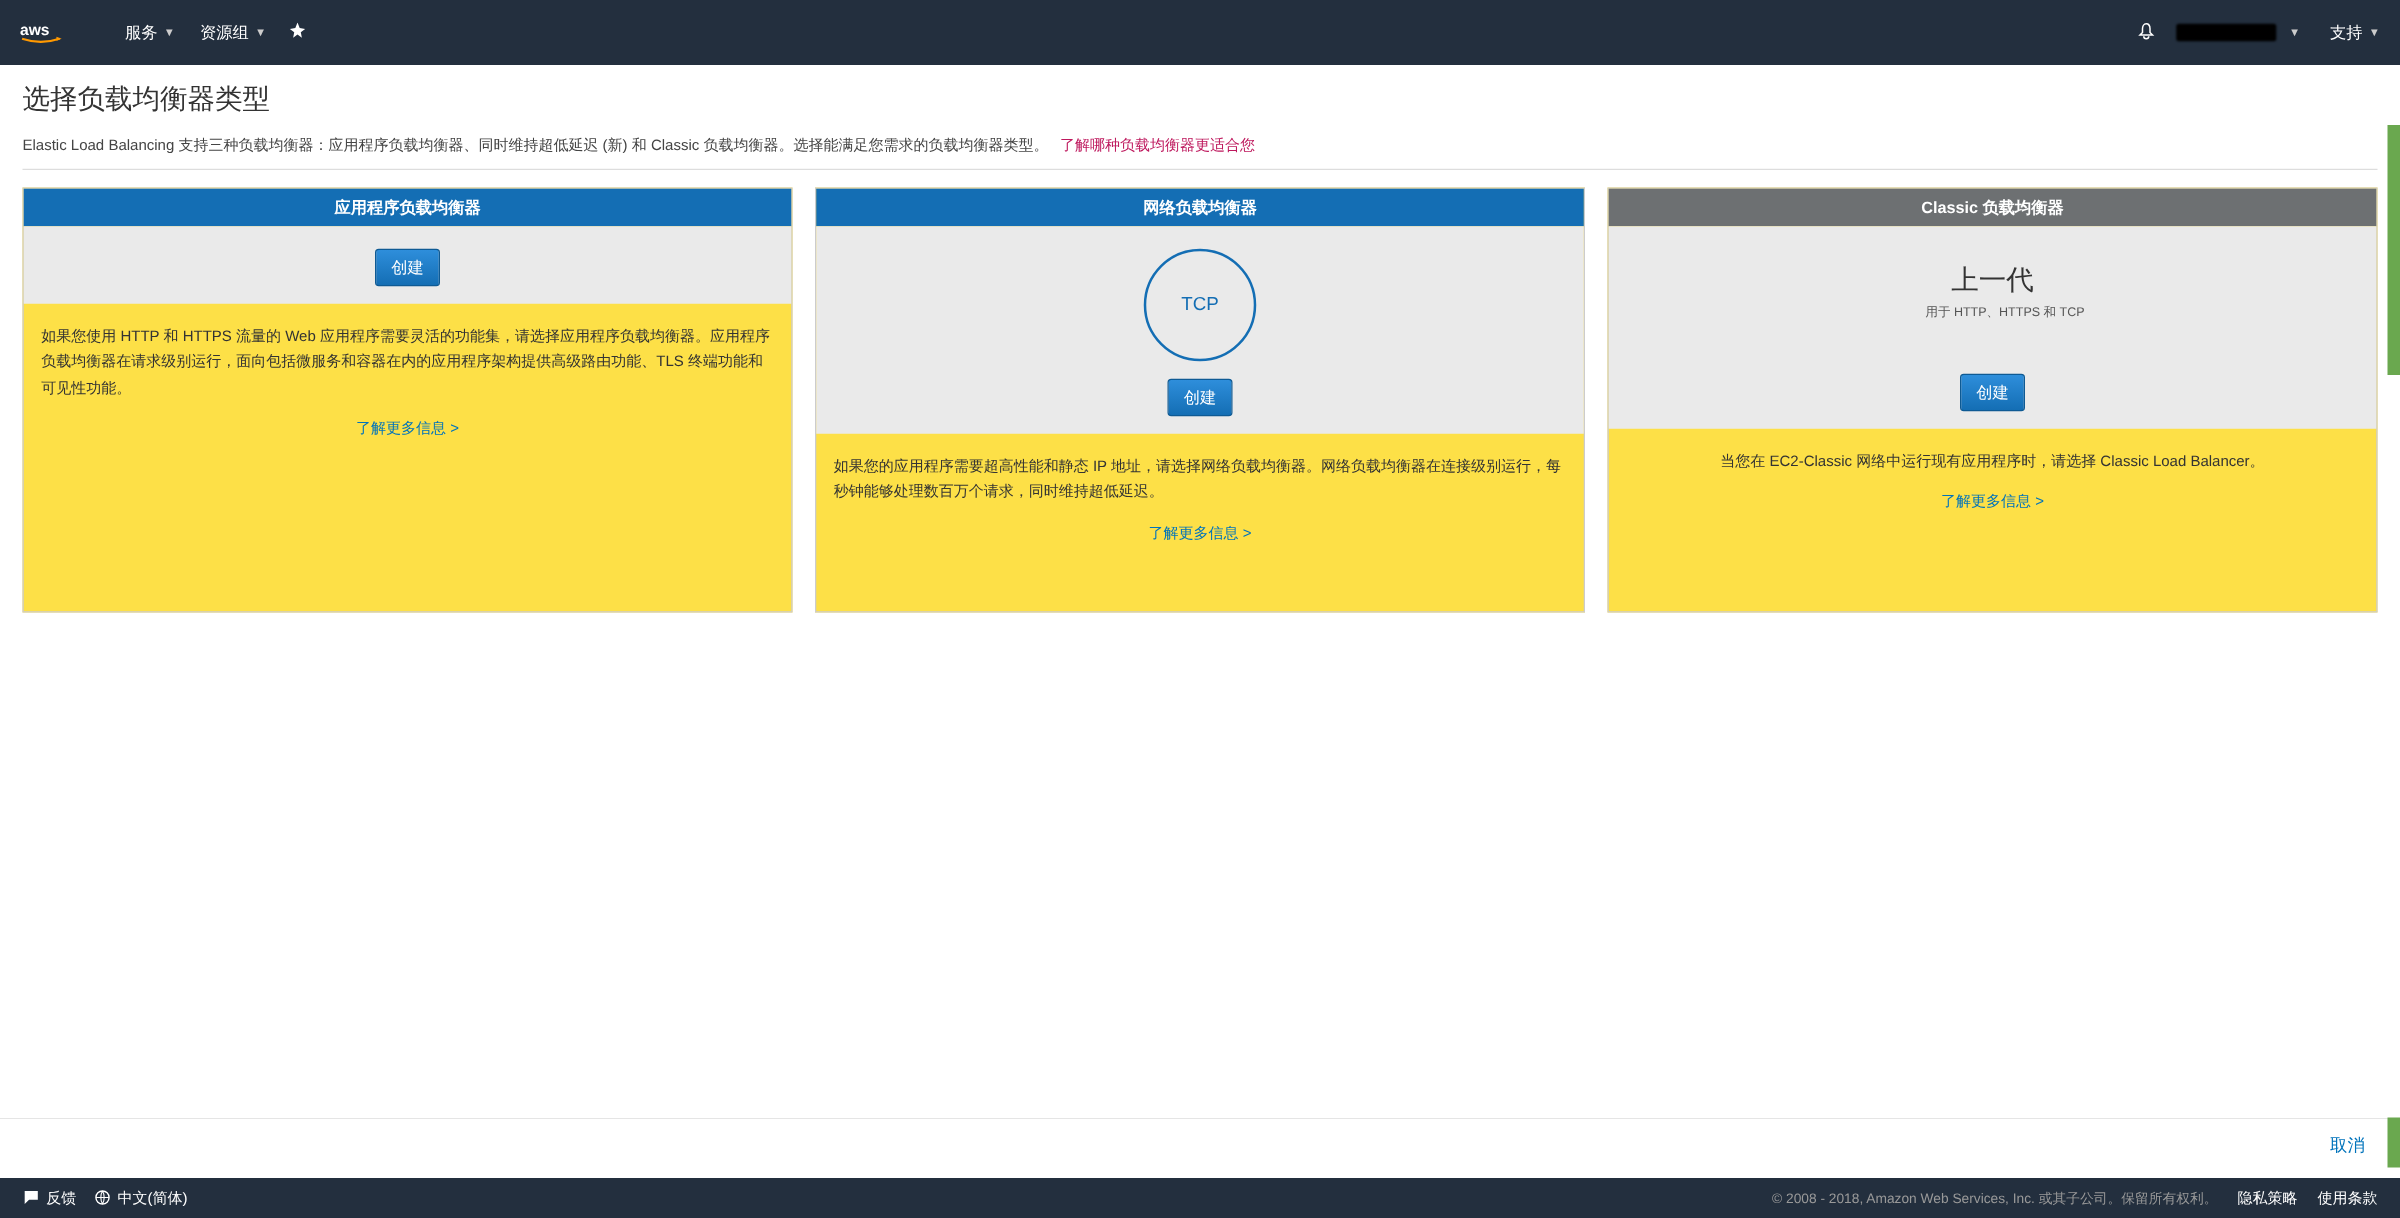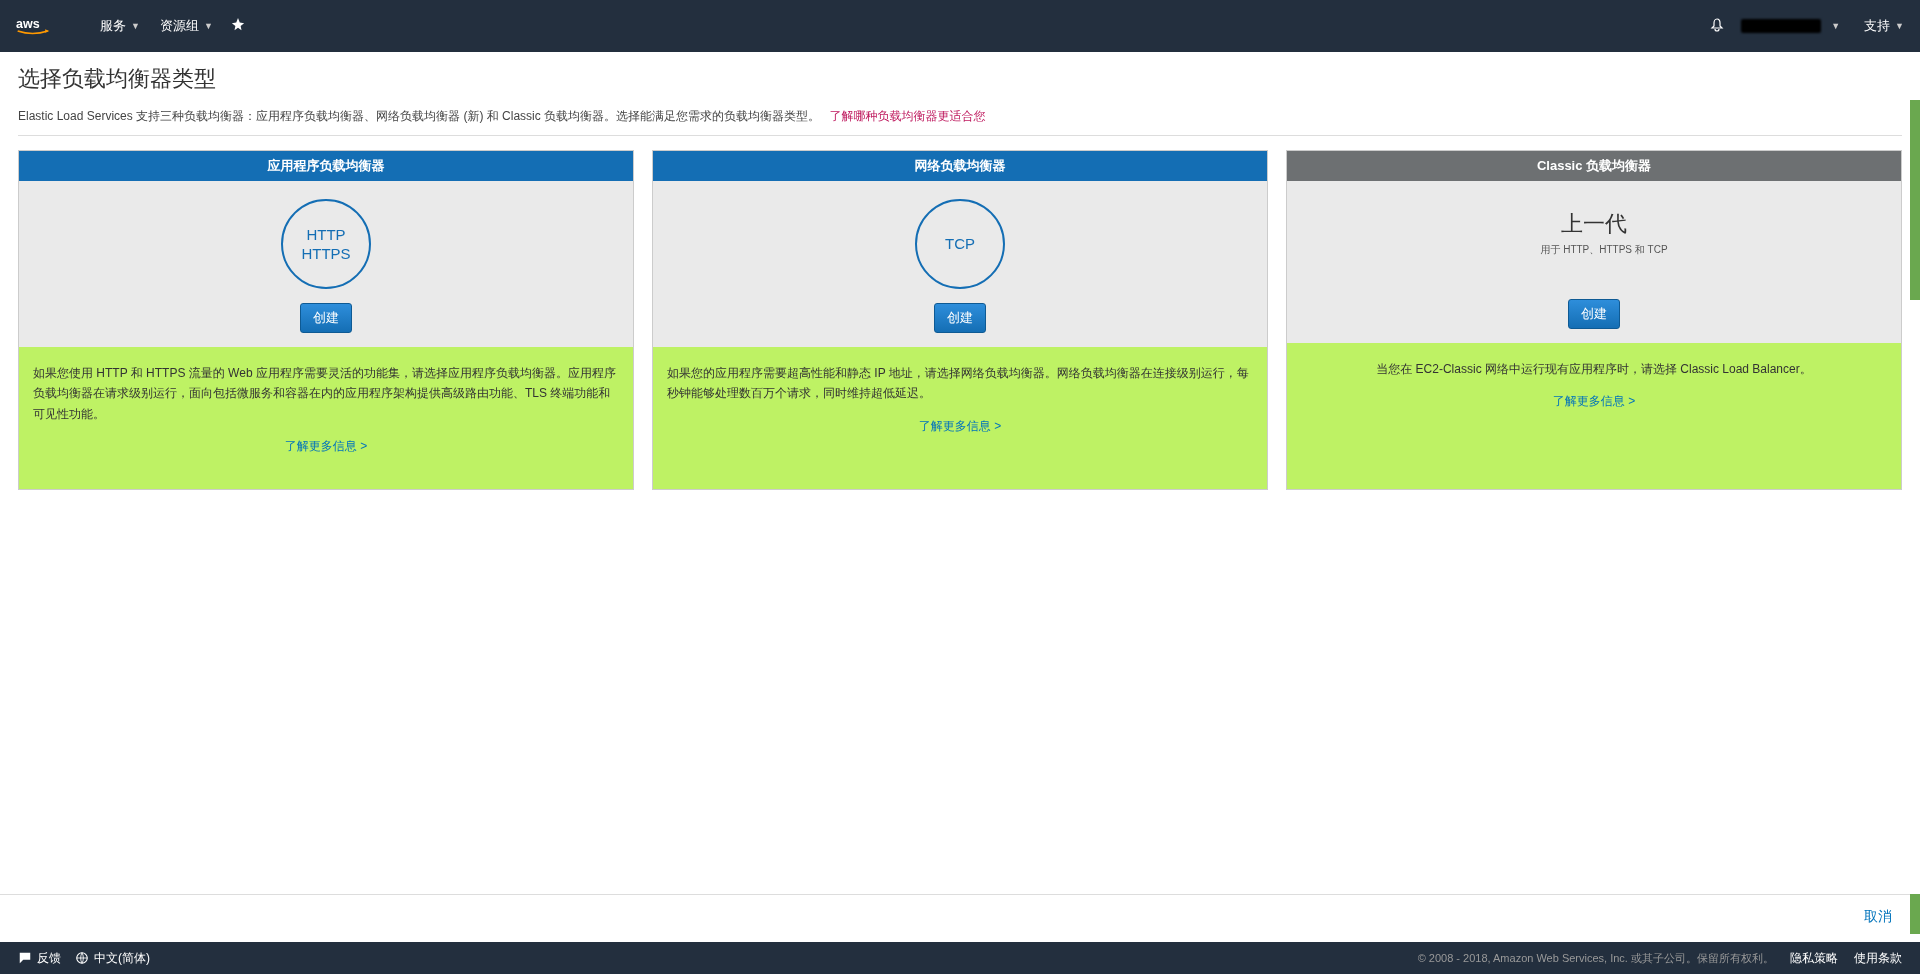--- a/index.html
+++ b/index.html
@@ -17,21 +17,21 @@
     .account-blur { width: 80px; height: 14px; background: #000; border-radius: 2px; margin-right: 10px; filter: blur(1px); }
     
     
     .content { padding: 12px 18px 60px 18px; }
     .page-title { font-size: 22px; font-weight: 400; color: #333; margin-bottom: 4px; }
     .page-desc { font-size: 12px; color: #444; padding: 10px 0; border-bottom: 1px solid #ddd; margin-bottom: 14px; }
     .page-desc a { color: #be185d; text-decoration: none; margin-left: 6px; }
     
     
     .cards { display: flex; gap: 18px; }
-    .card { flex: 1; border: 1px solid #ccc; background: #bef264; display: flex; flex-direction: column; min-height: 340px; }
+    .card { flex: 1; border: 1px solid #ccc; background: #fde047; display: flex; flex-direction: column; min-height: 340px; }
     .card-header { background: #146eb4; color: #fff; text-align: center; padding: 6px 0; font-size: 13px; font-weight: bold; }
     .card-header.gray { background: #6d7072; }
     .card-top { background: #eaeaea; display: flex; flex-direction: column; align-items: center; padding: 18px 0 14px 0; }
     .circle { width: 90px; height: 90px; border: 2px solid #146eb4; border-radius: 50%; display: flex; flex-direction: column; align-items: center; justify-content: center; color: #146eb4; font-size: 15px; line-height: 1.3; margin-bottom: 14px; }
     .circle-text-line { text-align: center; }
     .prev-gen { text-align: center; margin-bottom: 14px; }
     .prev-gen-title { font-size: 22px; color: #333; font-weight: 400; margin-top: 10px; }
     .prev-gen-sub { font-size: 10px; color: #555; margin-top: 4px; margin-bottom: 28px; margin-left: 20px; }
     .create-btn { background: linear-gradient(#2e8edb, #146eb4); color: #fff; border: 1px solid #0e5a94; border-radius: 3px; padding: 5px 12px; font-size: 13px; cursor: pointer; }
     .card-body { padding: 16px 14px; font-size: 12px; line-height: 1.7; color: #333; text-align: left; }
@@ -89,33 +89,29 @@
     <div class="nav-item" style="padding-right:0;">
       <span>支持</span>
       <span class="caret">▼</span>
     </div>
   </div>
 </div>
 
 <div class="content">
   <h1 class="page-title">选择负载均衡器类型</h1>
   <div class="page-desc">
-    <span>Elastic Load Services 支持三种负载均衡器：应用程序负载均衡器、网络负载均衡器 (新) 和 Classic 负载均衡器。选择能满足您需求的负载均衡器类型。</span>
+    <span>Elastic Load Balancing 支持三种负载均衡器：应用程序负载均衡器、同时维持超低延迟 (新) 和 Classic 负载均衡器。选择能满足您需求的负载均衡器类型。</span>
     <a href="#">了解哪种负载均衡器更适合您</a>
   </div>
 
   <div class="cards">
 
     <div class="card">
       <div class="card-header">应用程序负载均衡器</div>
       <div class="card-top">
-        <div class="circle">
-          <div class="circle-text-line">HTTP</div>
-          <div class="circle-text-line">HTTPS</div>
-        </div>
         <button class="create-btn">创建</button>
       </div>
       <div class="card-body">
         <span>如果您使用 HTTP 和 HTTPS 流量的 Web 应用程序需要灵活的功能集，请选择应用程序负载均衡器。应用程序负载均衡器在请求级别运行，面向包括微服务和容器在内的应用程序架构提供高级路由功能、TLS 终端功能和可见性功能。</span>
         <a href="#" class="learn-more">了解更多信息 &gt;</a>
       </div>
     </div>
 
     <div class="card">
       <div class="card-header">网络负载均衡器</div>

